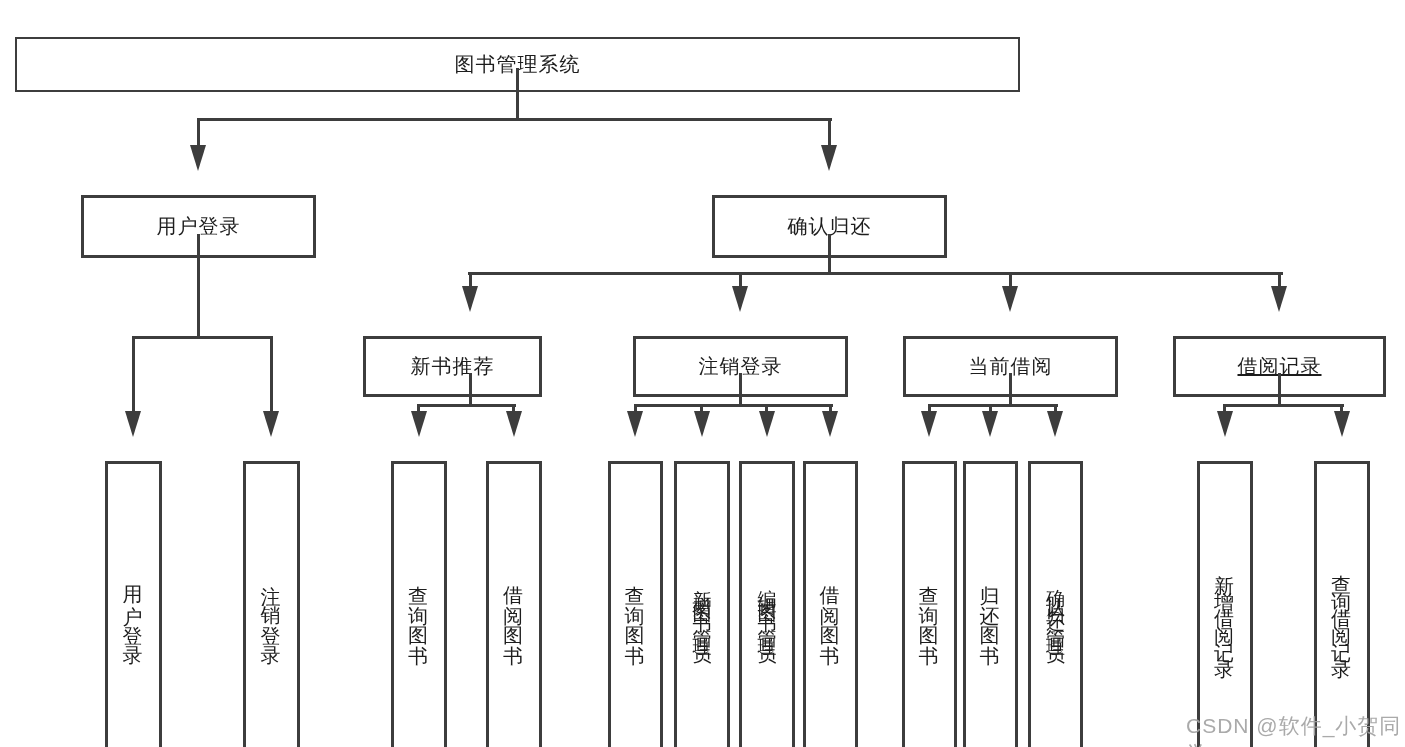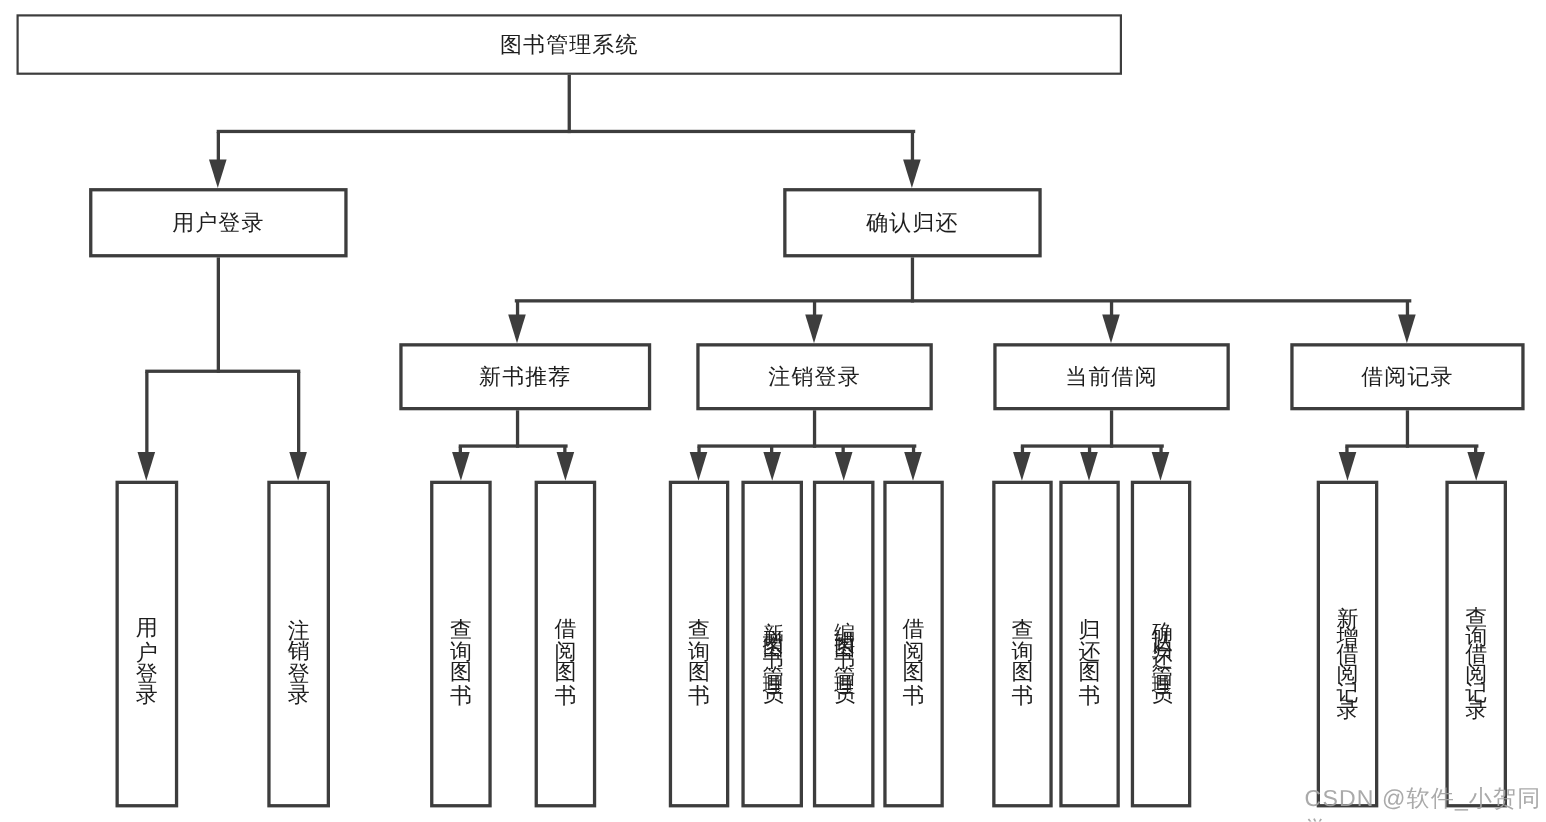--- a/index.html
+++ b/index.html
@@ -14,20 +14,21 @@
     position:absolute;
     box-sizing:border-box;
     background:#ffffff;
     border:3px solid #3d3d3d;
     display:flex;
     align-items:center;
     justify-content:center;
     color:#1d1d1d;
     font-size:20px;
     letter-spacing:1px;
+    margin-top:24px;
   }
   .box.thin{border-width:2px;}
   .vtext{
     writing-mode:vertical-rl;
     text-orientation:mixed;
     white-space:nowrap;
   }
   .sp-s{letter-spacing:20px;}
   .sp-m{letter-spacing:17px;}
   .sp-l{letter-spacing:8px;font-size:19px;}
@@ -81,30 +82,30 @@
   <div class="line" style="left:468px;top:272px;width:815px;height:3px;"></div>
   <div class="line" style="left:469px;top:274px;width:3px;height:14px;"></div>
   <div class="line" style="left:739px;top:274px;width:3px;height:14px;"></div>
   <div class="line" style="left:1009px;top:274px;width:3px;height:14px;"></div>
   <div class="line" style="left:1278px;top:274px;width:3px;height:14px;"></div>
   <div class="arrow" style="left:462px;top:286px;"></div>
   <div class="arrow" style="left:732px;top:286px;"></div>
   <div class="arrow" style="left:1002px;top:286px;"></div>
   <div class="arrow" style="left:1271px;top:286px;"></div>
 
-  <div class="box" style="left:363px;top:312px;width:229px;height:61px;">
+  <div class="box" style="left:363px;top:312px;width:179px;height:61px;">
     <span>新书推荐</span>
   </div>
   <div class="box" style="left:633px;top:312px;width:215px;height:61px;">
     <span>注销登录</span>
   </div>
   <div class="box" style="left:903px;top:312px;width:215px;height:61px;">
     <span>当前借阅</span>
   </div>
-  <div class="box" style="left:1173px;top:312px;width:213px;height:61px;">
+  <div class="box" style="left:1173px;top:312px;width:213px;height:61px;text-decoration:underline;">
     <span>借阅记录</span>
   </div>
 
   <div class="line" style="left:469px;top:373px;width:3px;height:34px;"></div>
   <div class="line" style="left:417px;top:404px;width:99px;height:3px;"></div>
   <div class="line" style="left:417px;top:406px;width:3px;height:7px;"></div>
   <div class="line" style="left:512px;top:406px;width:3px;height:7px;"></div>
   <div class="arrow" style="left:411px;top:411px;"></div>
   <div class="arrow" style="left:506px;top:411px;"></div>
 

